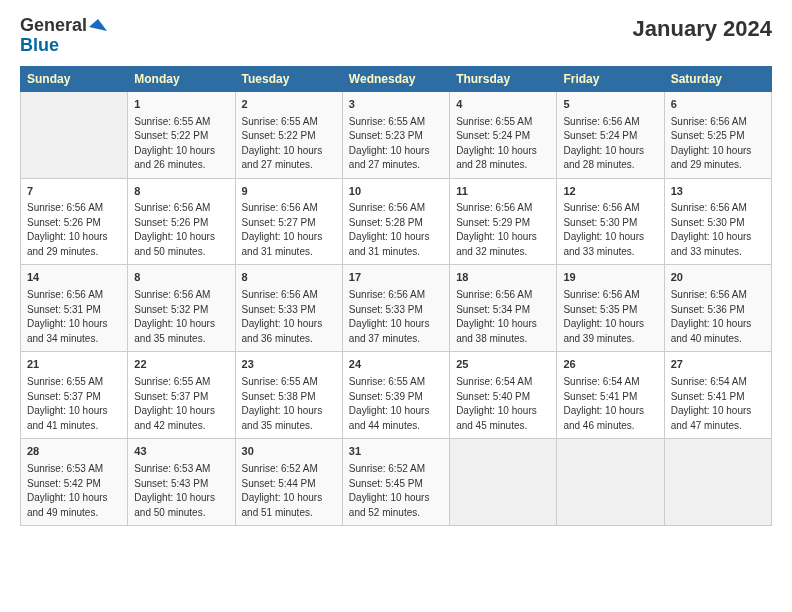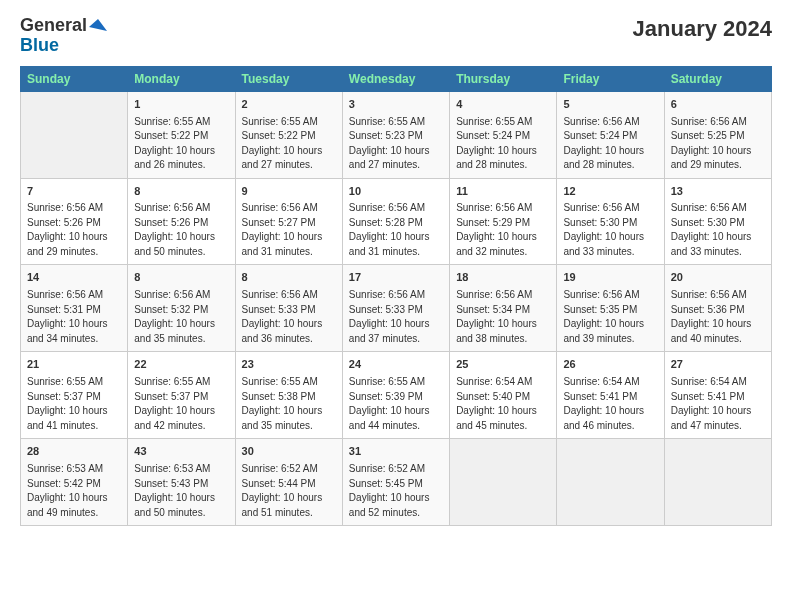--- a/index.html
+++ b/index.html
@@ -47,21 +47,21 @@
       color: #555;
       margin-top: 2px;
     }
     table {
       width: 100%;
       border-collapse: collapse;
       font-size: 10.5px;
     }
     thead tr th {
       background-color: #2e6da4;
-      color: #86efac;
+      color: #fef9c3;
       text-align: left;
       padding: 5px 6px;
       font-size: 12px;
       font-weight: bold;
       border: 1px solid #2e6da4;
     }
     tbody tr td {
       vertical-align: top;
       padding: 5px 6px;
       border: 1px solid #ccc;

